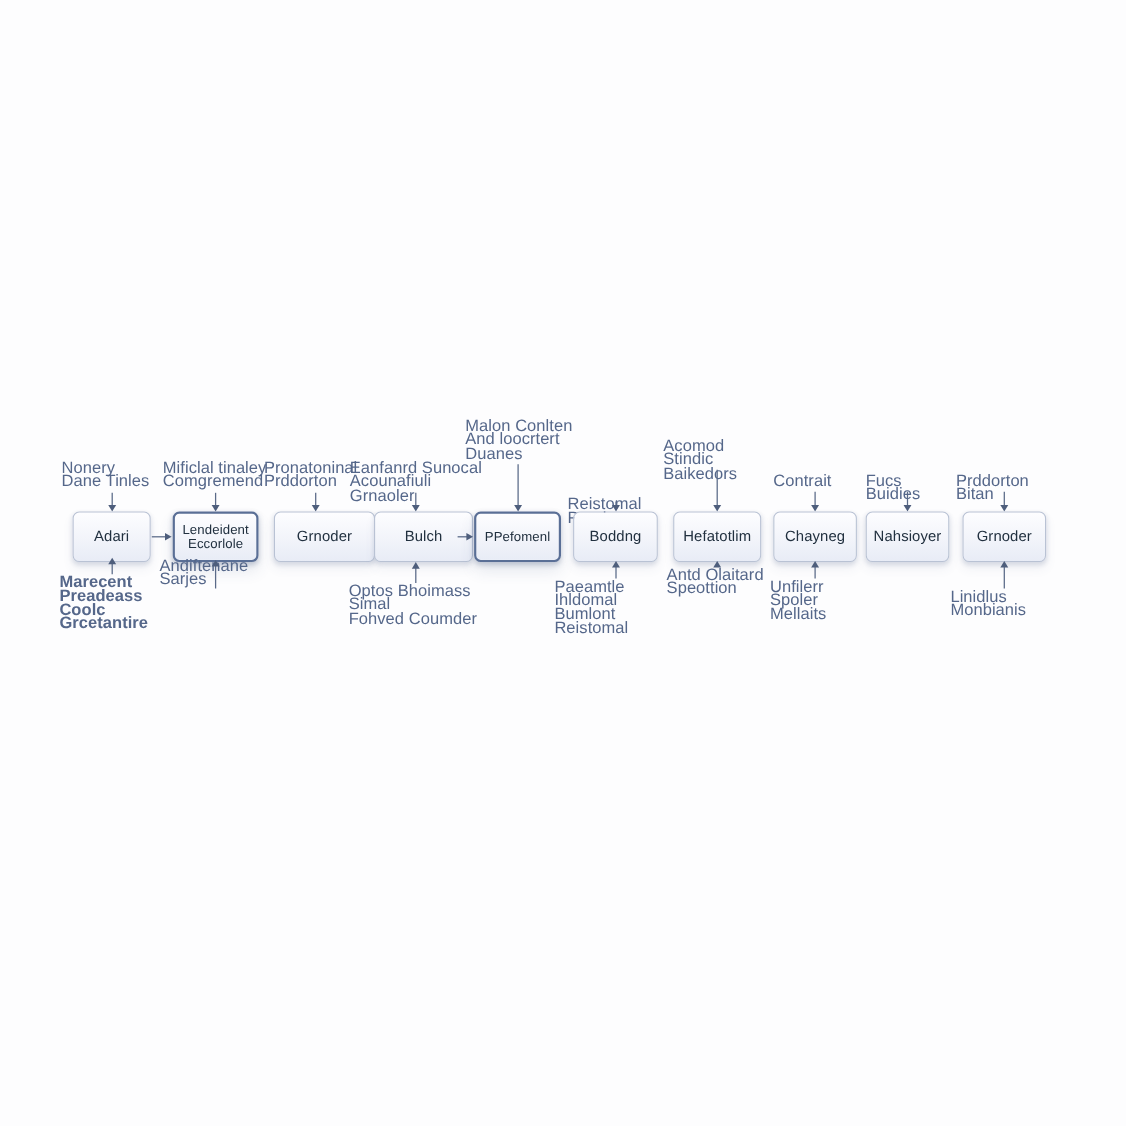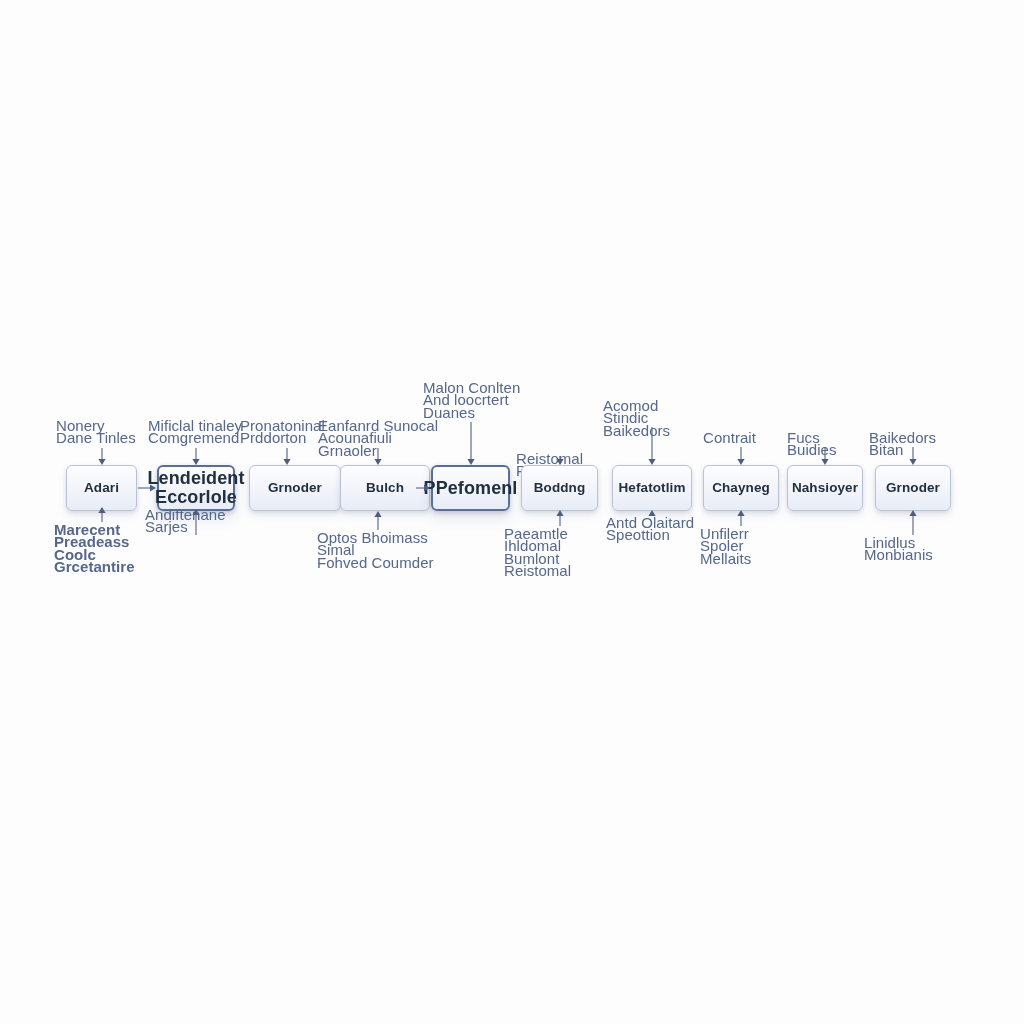--- a/index.html
+++ b/index.html
@@ -44,30 +44,30 @@
   }
 
   .node.emphasis {
     border: 2px solid #5a6f96;
     box-shadow: 0 2px 5px rgba(60, 80, 120, 0.26),
                 0 8px 14px rgba(60, 80, 120, 0.12);
   }
 
   .node-label {
     font-size: 13.5px;
-    font-weight: bold;
+    font-weight: normal;
     color: #21303f;
     line-height: 1.05;
     letter-spacing: 0.1px;
     padding: 0 7px;
     white-space: pre-line;
   }
 
   .node.emphasis .node-label {
-    font-size: 18px;
+    font-size: 12px;
   }
 
   
   .anno {
     position: absolute;
     font-size: 15px;
     color: #55678a;
     line-height: 12.4px;
     text-align: left;
     white-space: pre-line;
@@ -140,21 +140,21 @@
       <div class="anno" style="left: 703px; top: 432px; width: 76px;">Contrait</div>
       <svg class="v-arrow" width="14" height="21" style="left: 734px; top: 445px; position: absolute;">
         <line class="arrow-line" x1="7" y1="2" x2="7" y2="15"></line>
         <polygon class="arrow-head" points="7,20 3.4,14 10.6,14"></polygon>
       </svg>
       <div class="anno" style="left: 787px; top: 432px; width: 76px;">Fucs Buidies</div>
       <svg class="v-arrow" width="14" height="21" style="left: 818px; top: 445px; position: absolute;">
         <line class="arrow-line" x1="7" y1="2" x2="7" y2="15"></line>
         <polygon class="arrow-head" points="7,20 3.4,14 10.6,14"></polygon>
       </svg>
-      <div class="anno" style="left: 869px; top: 432px; width: 89px;">Baikedors Bitan</div>
+      <div class="anno" style="left: 869px; top: 432px; width: 89px;">Prddorton Bitan</div>
       <svg class="v-arrow" width="14" height="21" style="left: 906px; top: 445px; position: absolute;">
         <line class="arrow-line" x1="7" y1="2" x2="7" y2="15"></line>
         <polygon class="arrow-head" points="7,20 3.4,14 10.6,14"></polygon>
       </svg>
     </div>
 
   <div class="flow-row" id="flow-row">
       <div class="node" style="left: 66px; width: 71px;">
         <div class="node-label">Adari</div>
       </div>

